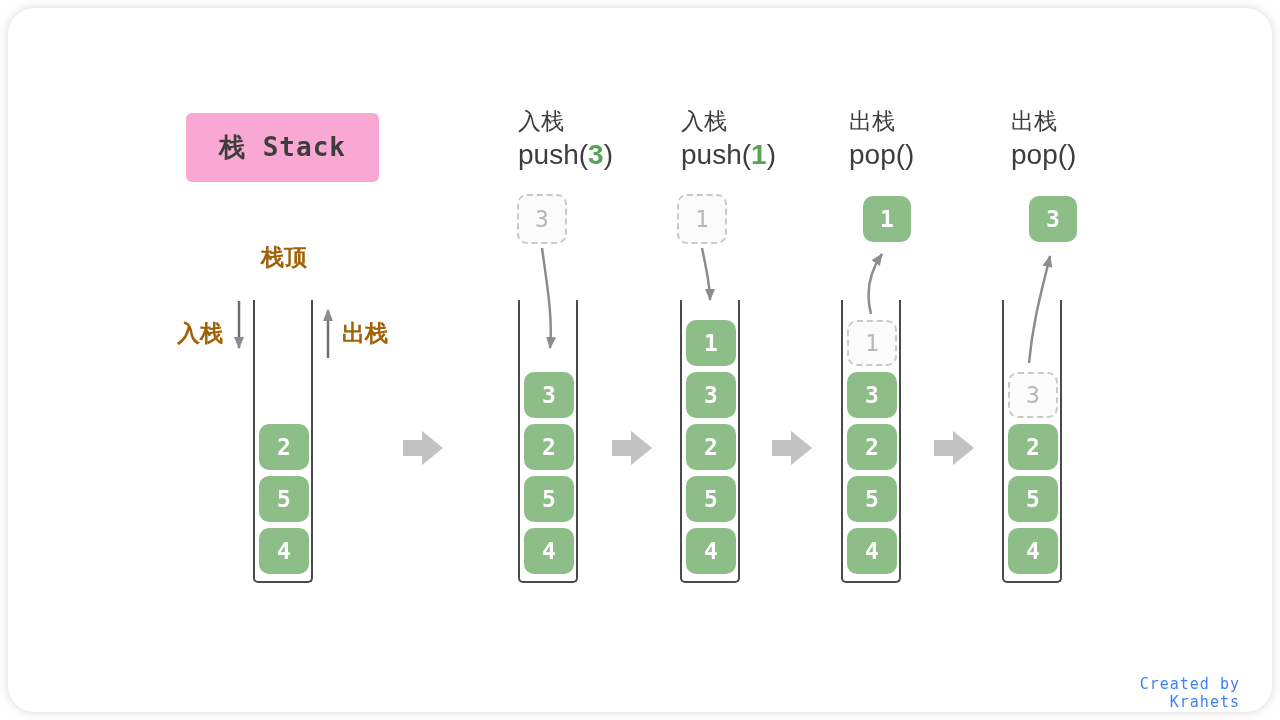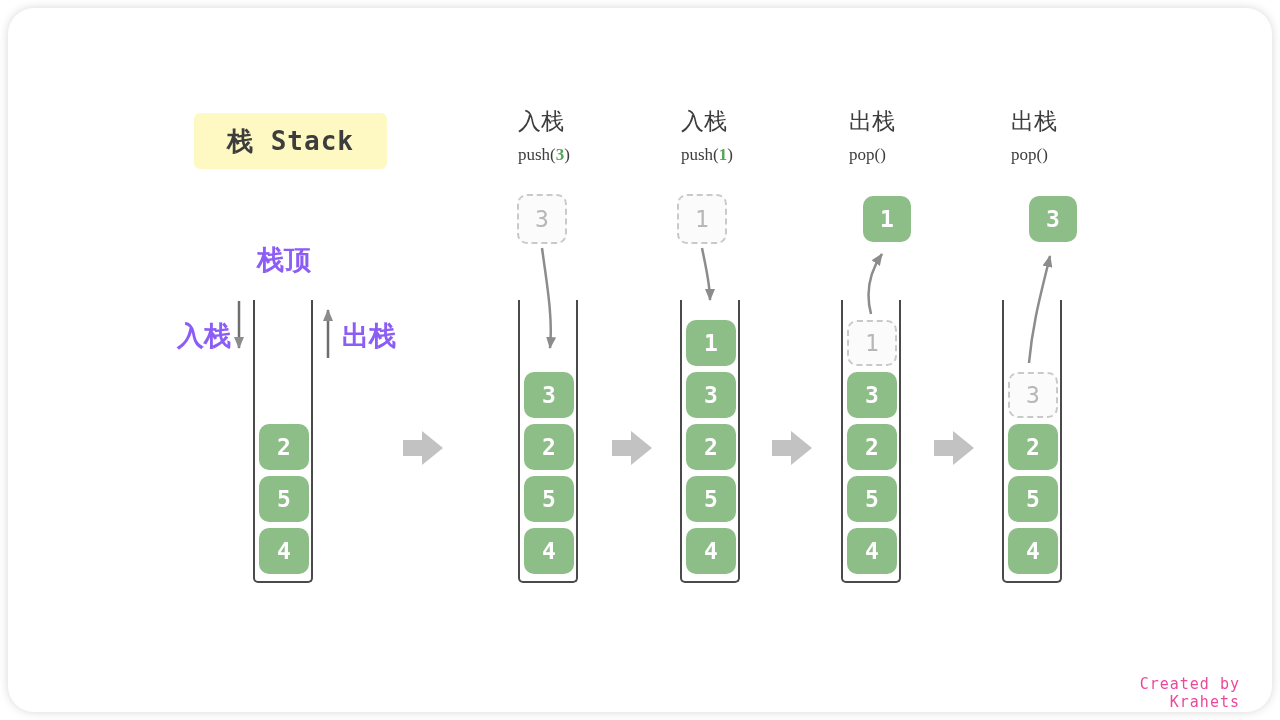--- a/index.html
+++ b/index.html
@@ -3,30 +3,30 @@
 <meta charset="utf-8">
 <style>
   html,body{margin:0;padding:0;background:#fff;}
   .stage{position:relative;width:1280px;height:720px;overflow:hidden;
          font-family:"DejaVu Sans","Liberation Sans",sans-serif;color:#3d3d3d;}
   .card{position:absolute;left:8px;top:8px;right:8px;bottom:8px;background:#fff;
         border-radius:26px;box-shadow:0 0 10px rgba(0,0,0,.16);}
   .canvas{position:absolute;inset:0;}
 
   
-  .title-box{position:absolute;left:194px;top:113px;width:193px;height:56px;
-             background:#fef9c3;border-radius:6px;display:flex;align-items:center;justify-content:center;
+  .title-box{position:absolute;left:186px;top:113px;width:193px;height:69px;
+             background:#f9a8d4;border-radius:6px;display:flex;align-items:center;justify-content:center;
              font-family:"DejaVu Sans Mono","Liberation Mono",monospace;
              font-size:26px;font-weight:600;letter-spacing:1px;}
 
   
   .op-header{position:absolute;top:104px;}
   .op-kind{font-size:23px;font-weight:500;line-height:34px;}
-  .op-code{font-family:Liberation Serif, serif;
-           font-size:17px;line-height:34px;color:#3d3d3d;}
+  .op-code{font-family:Liberation Sans, sans-serif;
+           font-size:28px;line-height:34px;color:#3d3d3d;}
   .op-arg{color:#57a457;font-weight:700;}
 
   
   .stack{position:absolute;top:300px;width:60px;height:283px;
          border-left:2px solid #4a4a4a;border-right:2px solid #4a4a4a;border-bottom:2px solid #4a4a4a;
          border-radius:0 0 5px 5px;box-sizing:border-box;}
   .cell{position:absolute;left:4px;width:50px;height:46px;border-radius:10px;
         background:#8ebe88;color:#fff;display:flex;align-items:center;justify-content:center;
         font-family:"DejaVu Sans Mono","Liberation Mono",monospace;font-size:23px;font-weight:700;}
   .cell.ghost{background:#fbfbfb;border:2px dashed #c9c9c9;box-sizing:border-box;
@@ -34,26 +34,26 @@
   .r0{top:20px}.r1{top:72px}.r2{top:124px}.r3{top:176px}.r4{top:228px}
 
   
   .float-box{position:absolute;width:50px;height:50px;border-radius:10px;box-sizing:border-box;
              display:flex;align-items:center;justify-content:center;
              font-family:"DejaVu Sans Mono","Liberation Mono",monospace;font-size:23px;}
   .float-box.dashed{background:#fbfbfb;border:2px dashed #c9c9c9;color:#b7b7b7;}
   .float-box.solid{background:#8ebe88;color:#fff;font-weight:700;width:48px;height:46px;}
 
   
-  .lbl{position:absolute;font-size:27px;font-weight:700;color:#8b5cf6;}
+  .lbl{position:absolute;font-size:23px;font-weight:700;color:#a16207;}
   .lbl.centered{width:120px;text-align:center;}
 
   .watermark{position:absolute;top:675px;left:1074px;width:166px;text-align:right;
              font-family:"DejaVu Sans Mono","Liberation Mono",monospace;
-             font-size:15px;color:#ec4899;letter-spacing:1px;}
+             font-size:15px;color:#3b82f6;letter-spacing:1px;}
 
   svg.overlay{position:absolute;inset:0;pointer-events:none;}
 </style>
 </head>
 <body>
 
 <div class="stage">
   <div class="card"></div>
   <div class="canvas">
 

